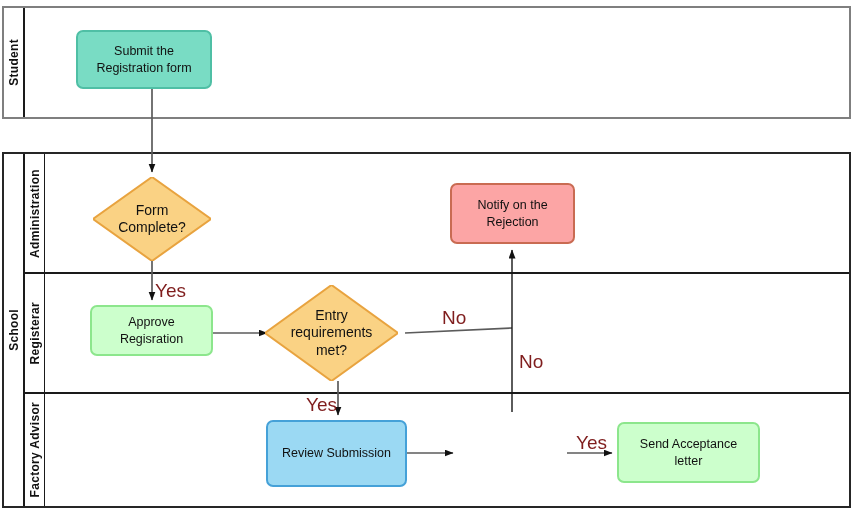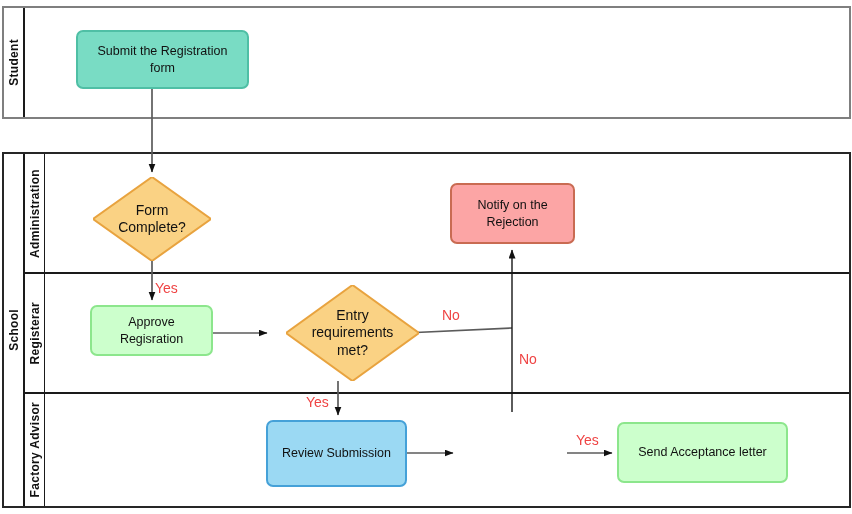--- a/index.html
+++ b/index.html
@@ -33,38 +33,38 @@
   
   .node{position:absolute;box-sizing:border-box;z-index:6;}
   .task{
     border-radius:7px;border:2px solid;display:flex;align-items:center;justify-content:center;
     text-align:center;font-size:12.5px;line-height:1.3;padding:2px 6px;
   }
   .task-teal {background:#79dcc4;border-color:#4fbfa5;}
   .task-green{background:#ccffcc;border-color:#8ce68c;}
   .task-red  {background:#fca5a5;border-color:#c96b52;}
   .task-blue {background:#9bd9f3;border-color:#45a1d8;}
-  .n-submit {left:76px;top:30px;width:173px;height:59px;}
+  .n-submit {left:76px;top:30px;width:136px;height:59px;}
   .n-approve{left:90px;top:305px;width:123px;height:51px;}
   .n-notify {left:450px;top:183px;width:125px;height:61px;}
   .n-review {left:266px;top:420px;width:141px;height:67px;}
-  .n-send   {left:617px;top:422px;width:171px;height:61px;}
+  .n-send   {left:617px;top:422px;width:143px;height:61px;}
   .decision{display:flex;align-items:center;justify-content:center;text-align:center;
     font-size:14px;line-height:1.25;}
   .decision svg{position:absolute;left:0;top:0;width:100%;height:100%;}
   .decision .dtext{position:relative;z-index:2;width:84%;}
   .n-form  {left:93px;top:177px;width:118px;height:84px;}
-  .n-entry {left:286px;top:285px;width:133px;height:96px;text-align:center;}
+  .n-entry {left:265px;top:285px;width:133px;height:96px;text-align:center;}
   .n-accept{left:458px;top:412px;width:109px;height:81px;}
   .diamond{fill:#fad284;stroke:#e8a33f;stroke-width:2;vector-effect:non-scaling-stroke;}
   
   #edges{position:absolute;left:0;top:0;z-index:5;pointer-events:none;}
   .edge{stroke:#5b5b5b;stroke-width:1.7;fill:none;}
   .edge-dark{stroke:#161616;stroke-width:1.4;fill:none;}
-  .edge-label{position:absolute;z-index:7;font-size:14px;color:#ef4444;background:transparent;}
+  .edge-label{position:absolute;z-index:7;font-size:19px;color:#7f1d1d;background:transparent;}
   .l-form-yes  {left:155px;top:280px;}
   .l-entry-no  {left:442px;top:307px;}
   .l-accept-no {left:519px;top:351px;}
   .l-entry-yes {left:306px;top:394px;}
   .l-accept-yes{left:576px;top:432px;}
 </style>
 </head>
 <body>
 
 <div id="canvas">

